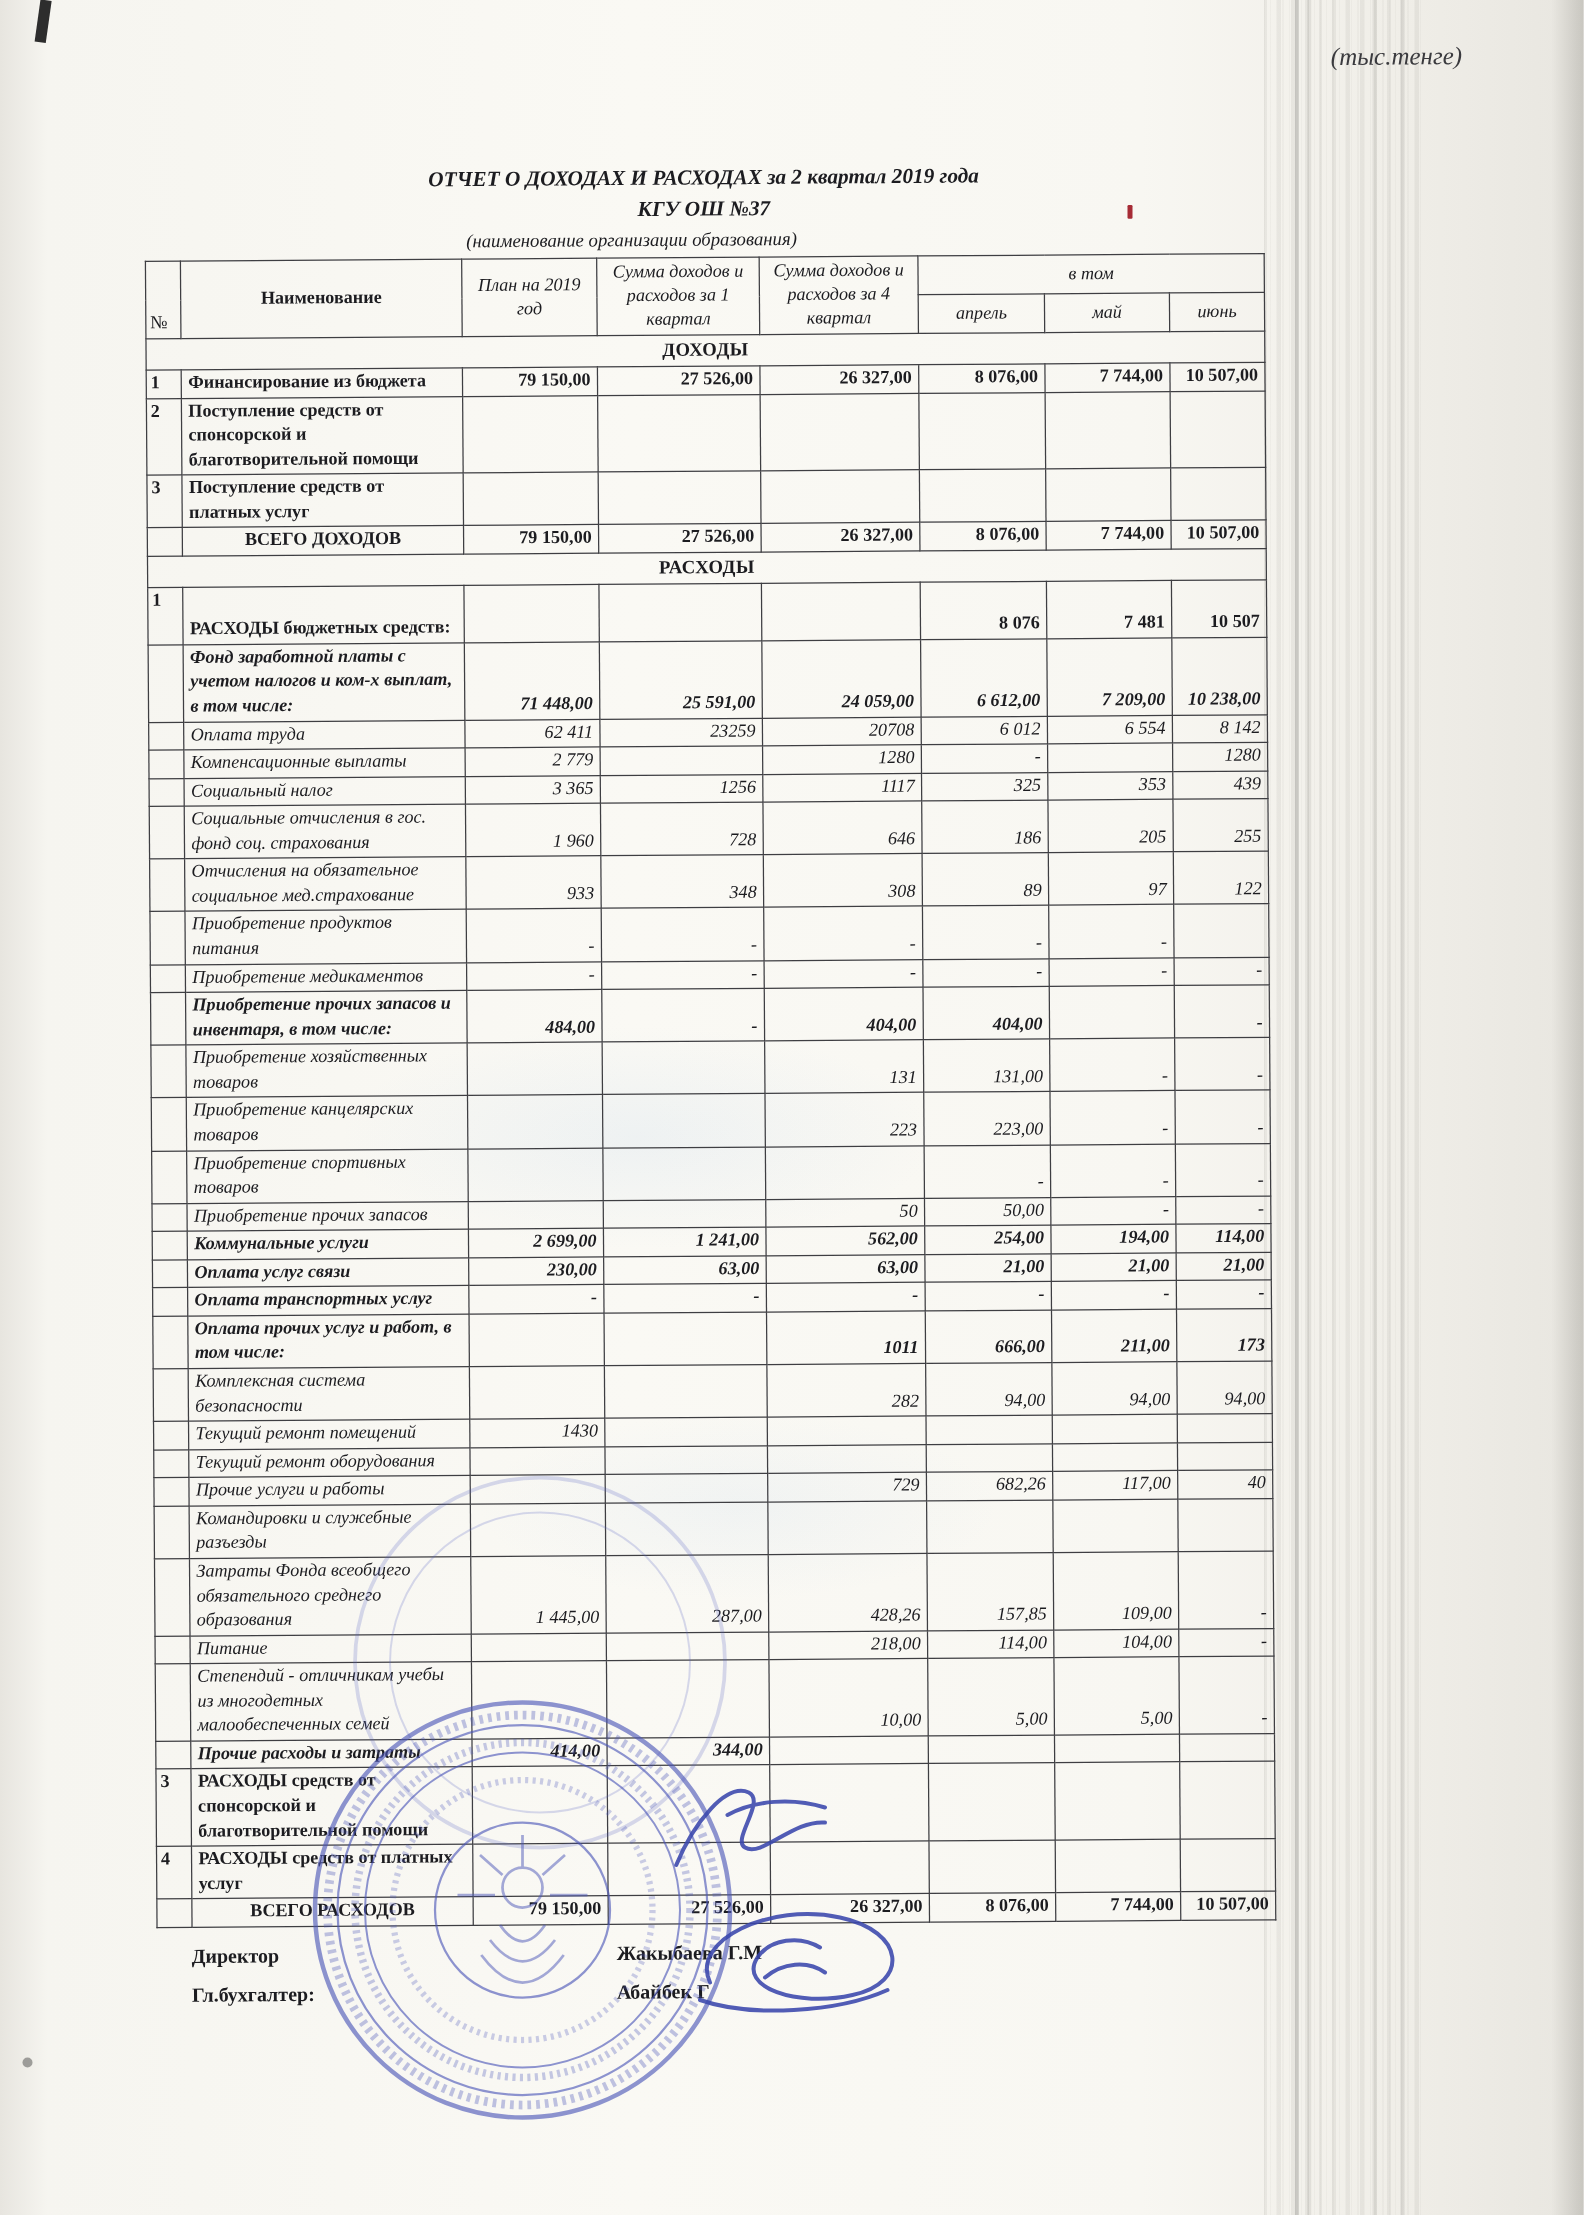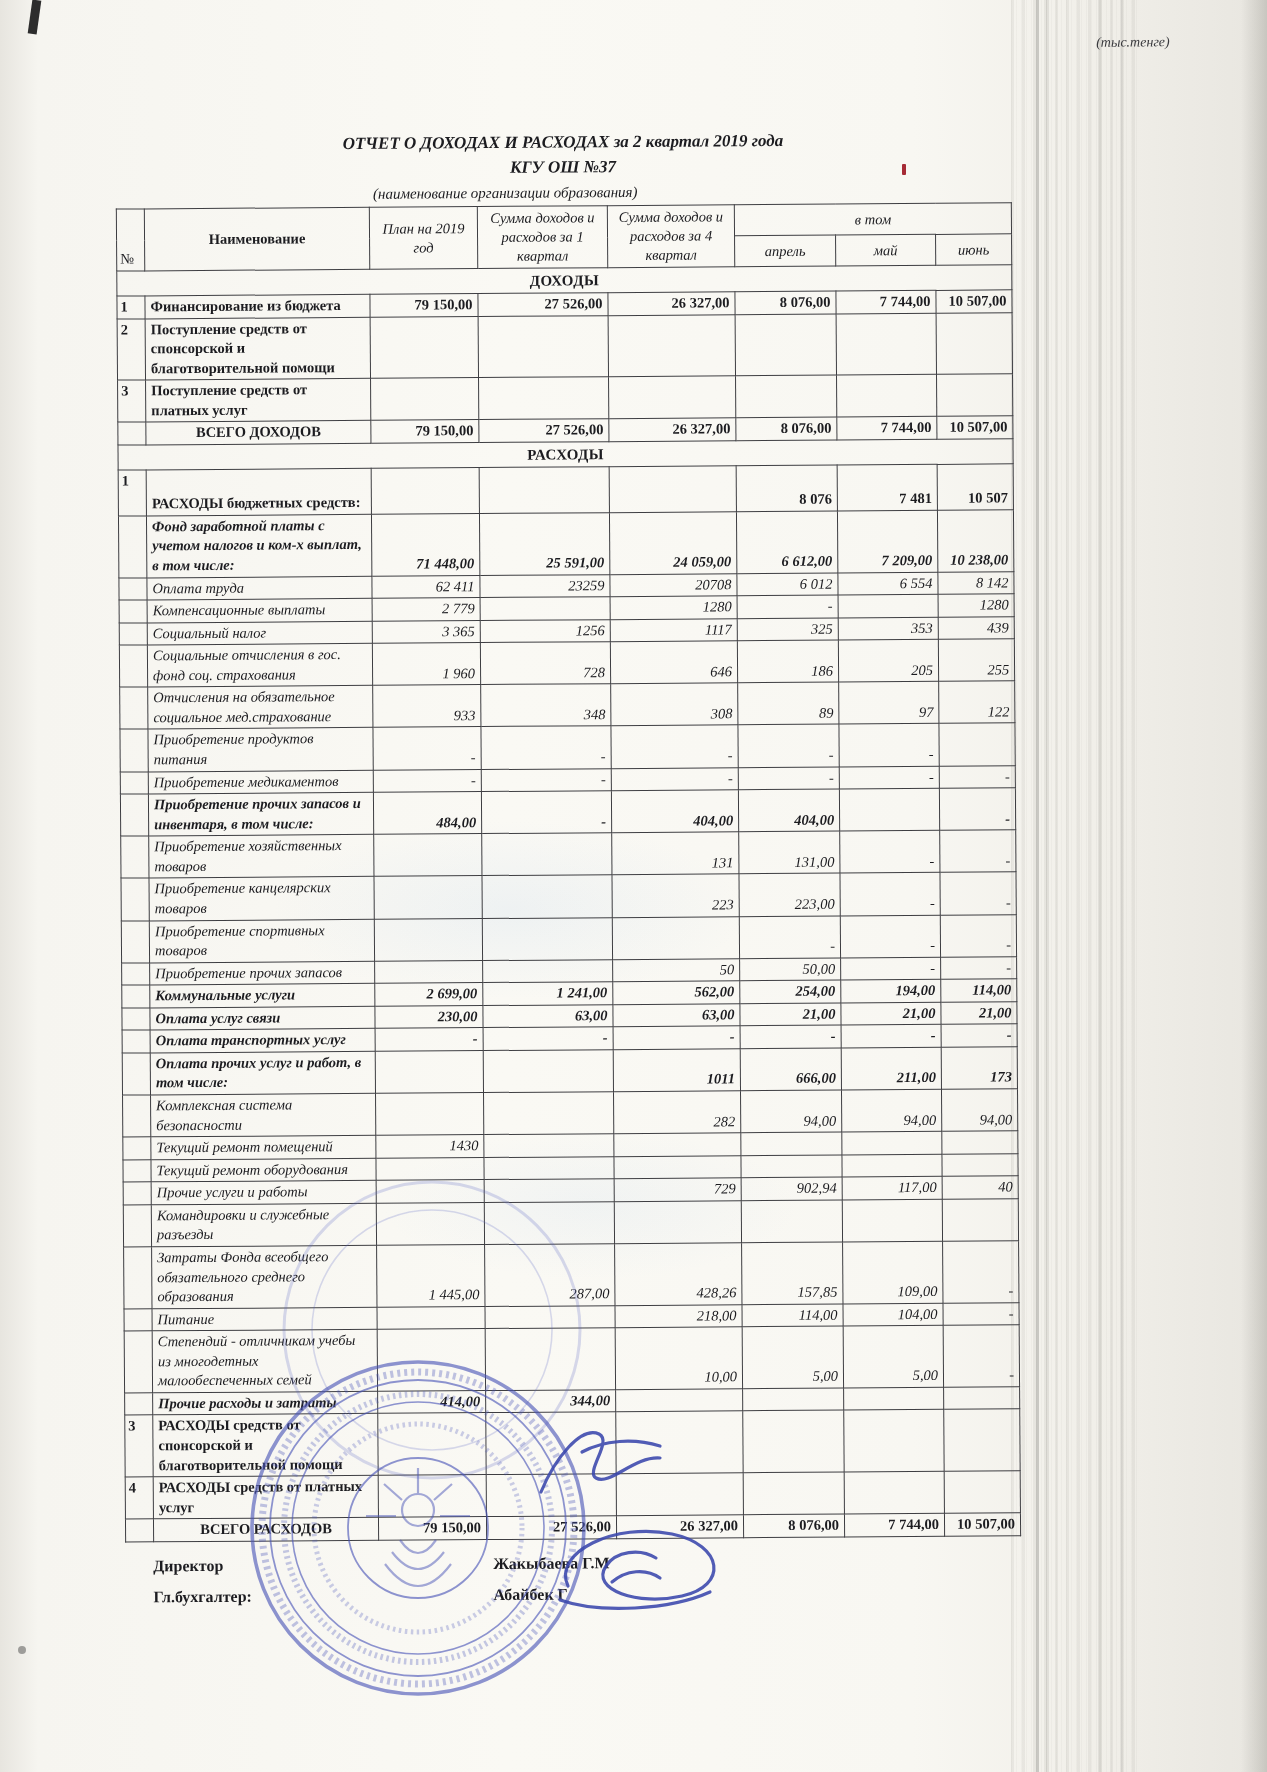--- a/index.html
+++ b/index.html
@@ -21,21 +21,21 @@
   .mark-tl{left:30px;top:0;width:9px;height:34px;background:#2d2d2d;transform:rotate(8deg);}
   .speck-red{left:902px;top:164px;width:4px;height:11px;background:#a62b35;border-radius:1px;}
   .speck-bl{left:18px;top:1646px;width:8px;height:8px;background:#5a5a58;border-radius:50%;opacity:.55;}
   .blotch1{left:270px;top:820px;width:480px;height:180px;background:radial-gradient(ellipse at center,rgba(178,204,233,.17),transparent 70%);}
   .blotch2{left:380px;top:1130px;width:420px;height:150px;background:radial-gradient(ellipse at center,rgba(178,204,233,.13),transparent 70%);}
   
   .doc{position:absolute;left:0;top:0;width:100%;transform:rotate(-0.4deg);}
   .title-block{width:895px;margin:130px 0 0 120px;text-align:center;}
   .title-line{font-weight:bold;font-style:italic;font-size:17px;line-height:1.45;}
   .org-caption{font-style:italic;font-size:15px;margin-top:5px;transform:translateX(-58px);}
-  .units-note{position:absolute;right:92px;top:38px;font-style:italic;font-size:14px;color:#3a3a3e;}
+  .units-note{position:absolute;right:92px;top:38px;font-style:italic;font-size:20px;color:#3a3a3e;}
   table{border-collapse:collapse;width:895px;margin:4px 0 0 120px;font-size:14.5px;table-layout:fixed;}
   td,th{border:1px solid #3e3e42;padding:1px 5px;overflow:hidden;}
   thead th{font-style:italic;font-weight:normal;text-align:center;line-height:1.3;padding:2px 3px;}
   thead .num-h{vertical-align:bottom;text-align:left;font-style:normal;}
   thead .bold-h{font-weight:bold;font-style:normal;}
   tbody td{line-height:1.35;}
   .num{vertical-align:top;font-weight:bold;text-align:left;padding:1px 1px 1px 3px;}
   .name{vertical-align:top;text-align:left;}
   .name.income{font-weight:bold;}
   .name.exp{font-style:italic;}
@@ -355,21 +355,21 @@
             <td class="val exp"></td>
             <td class="val exp"></td>
             <td class="val exp"></td>
           </tr>
           <tr>
             <td class="num"></td>
             <td class="name exp">Прочие услуги и работы</td>
             <td class="val exp"></td>
             <td class="val exp"></td>
             <td class="val exp">729</td>
-            <td class="val exp">902,94</td>
+            <td class="val exp">682,26</td>
             <td class="val exp">117,00</td>
             <td class="val exp">40</td>
           </tr>
           <tr>
             <td class="num"></td>
             <td class="name exp">Командировки и служебные разъезды</td>
             <td class="val exp"></td>
             <td class="val exp"></td>
             <td class="val exp"></td>
             <td class="val exp"></td>

